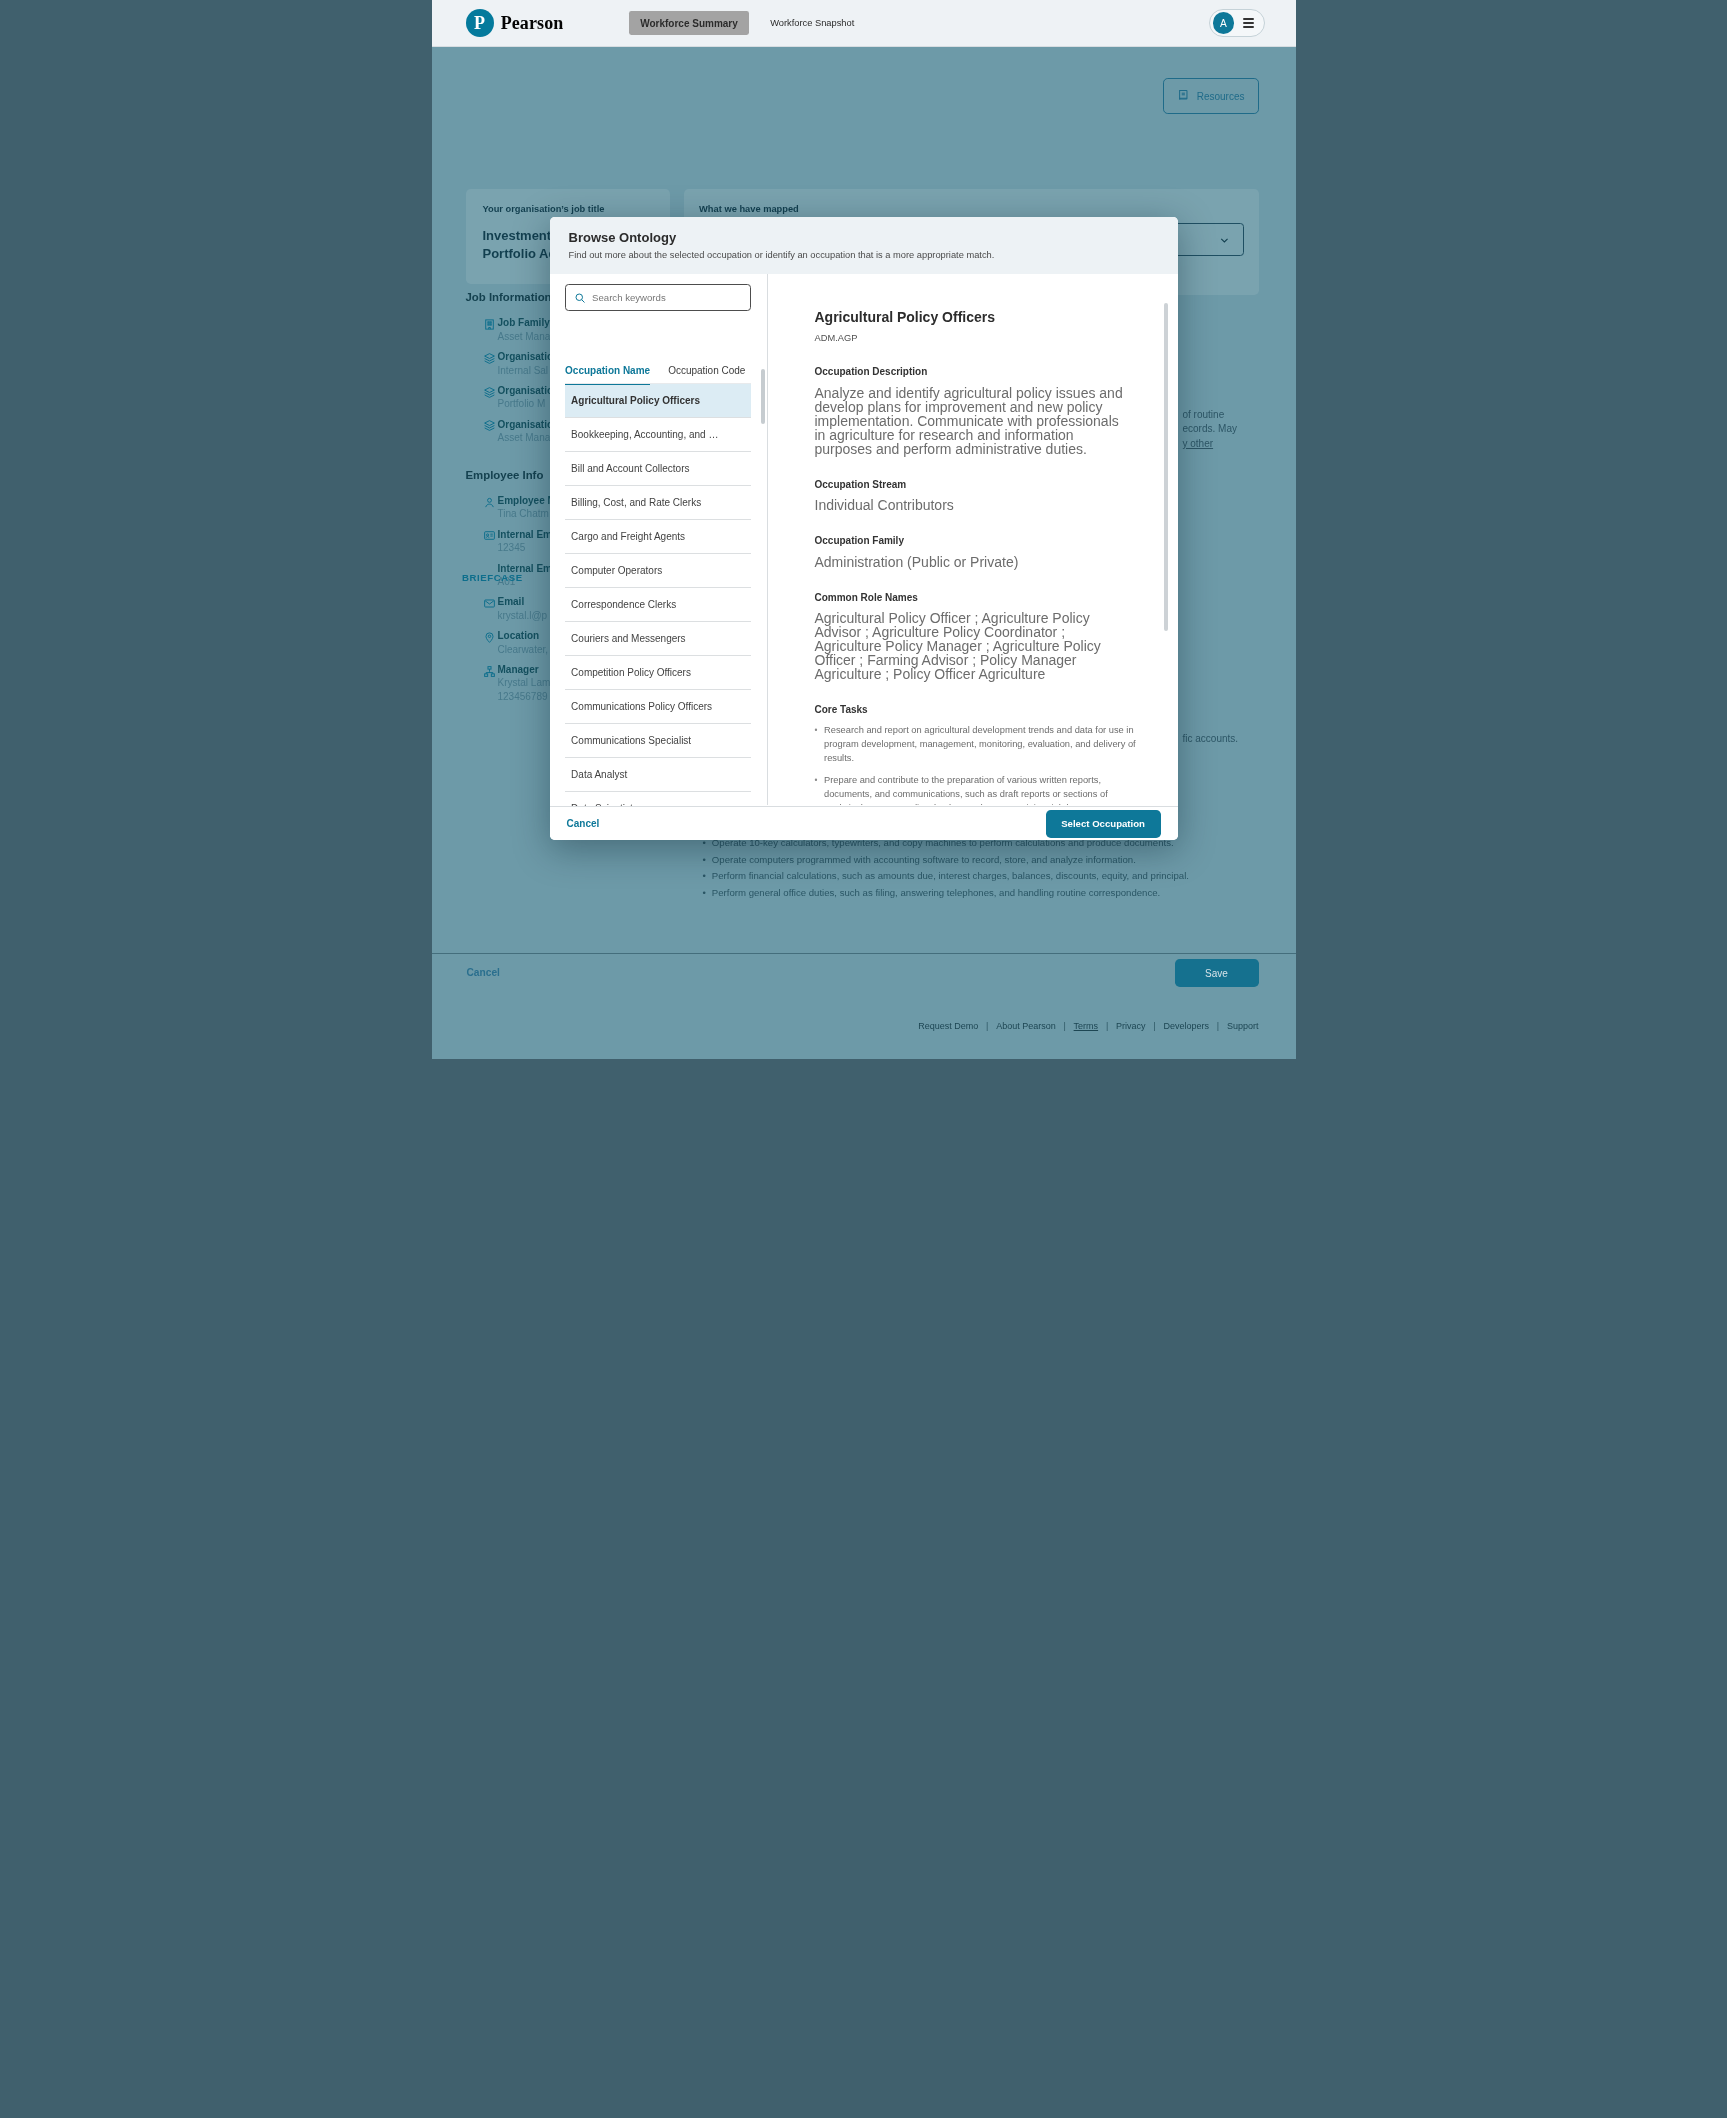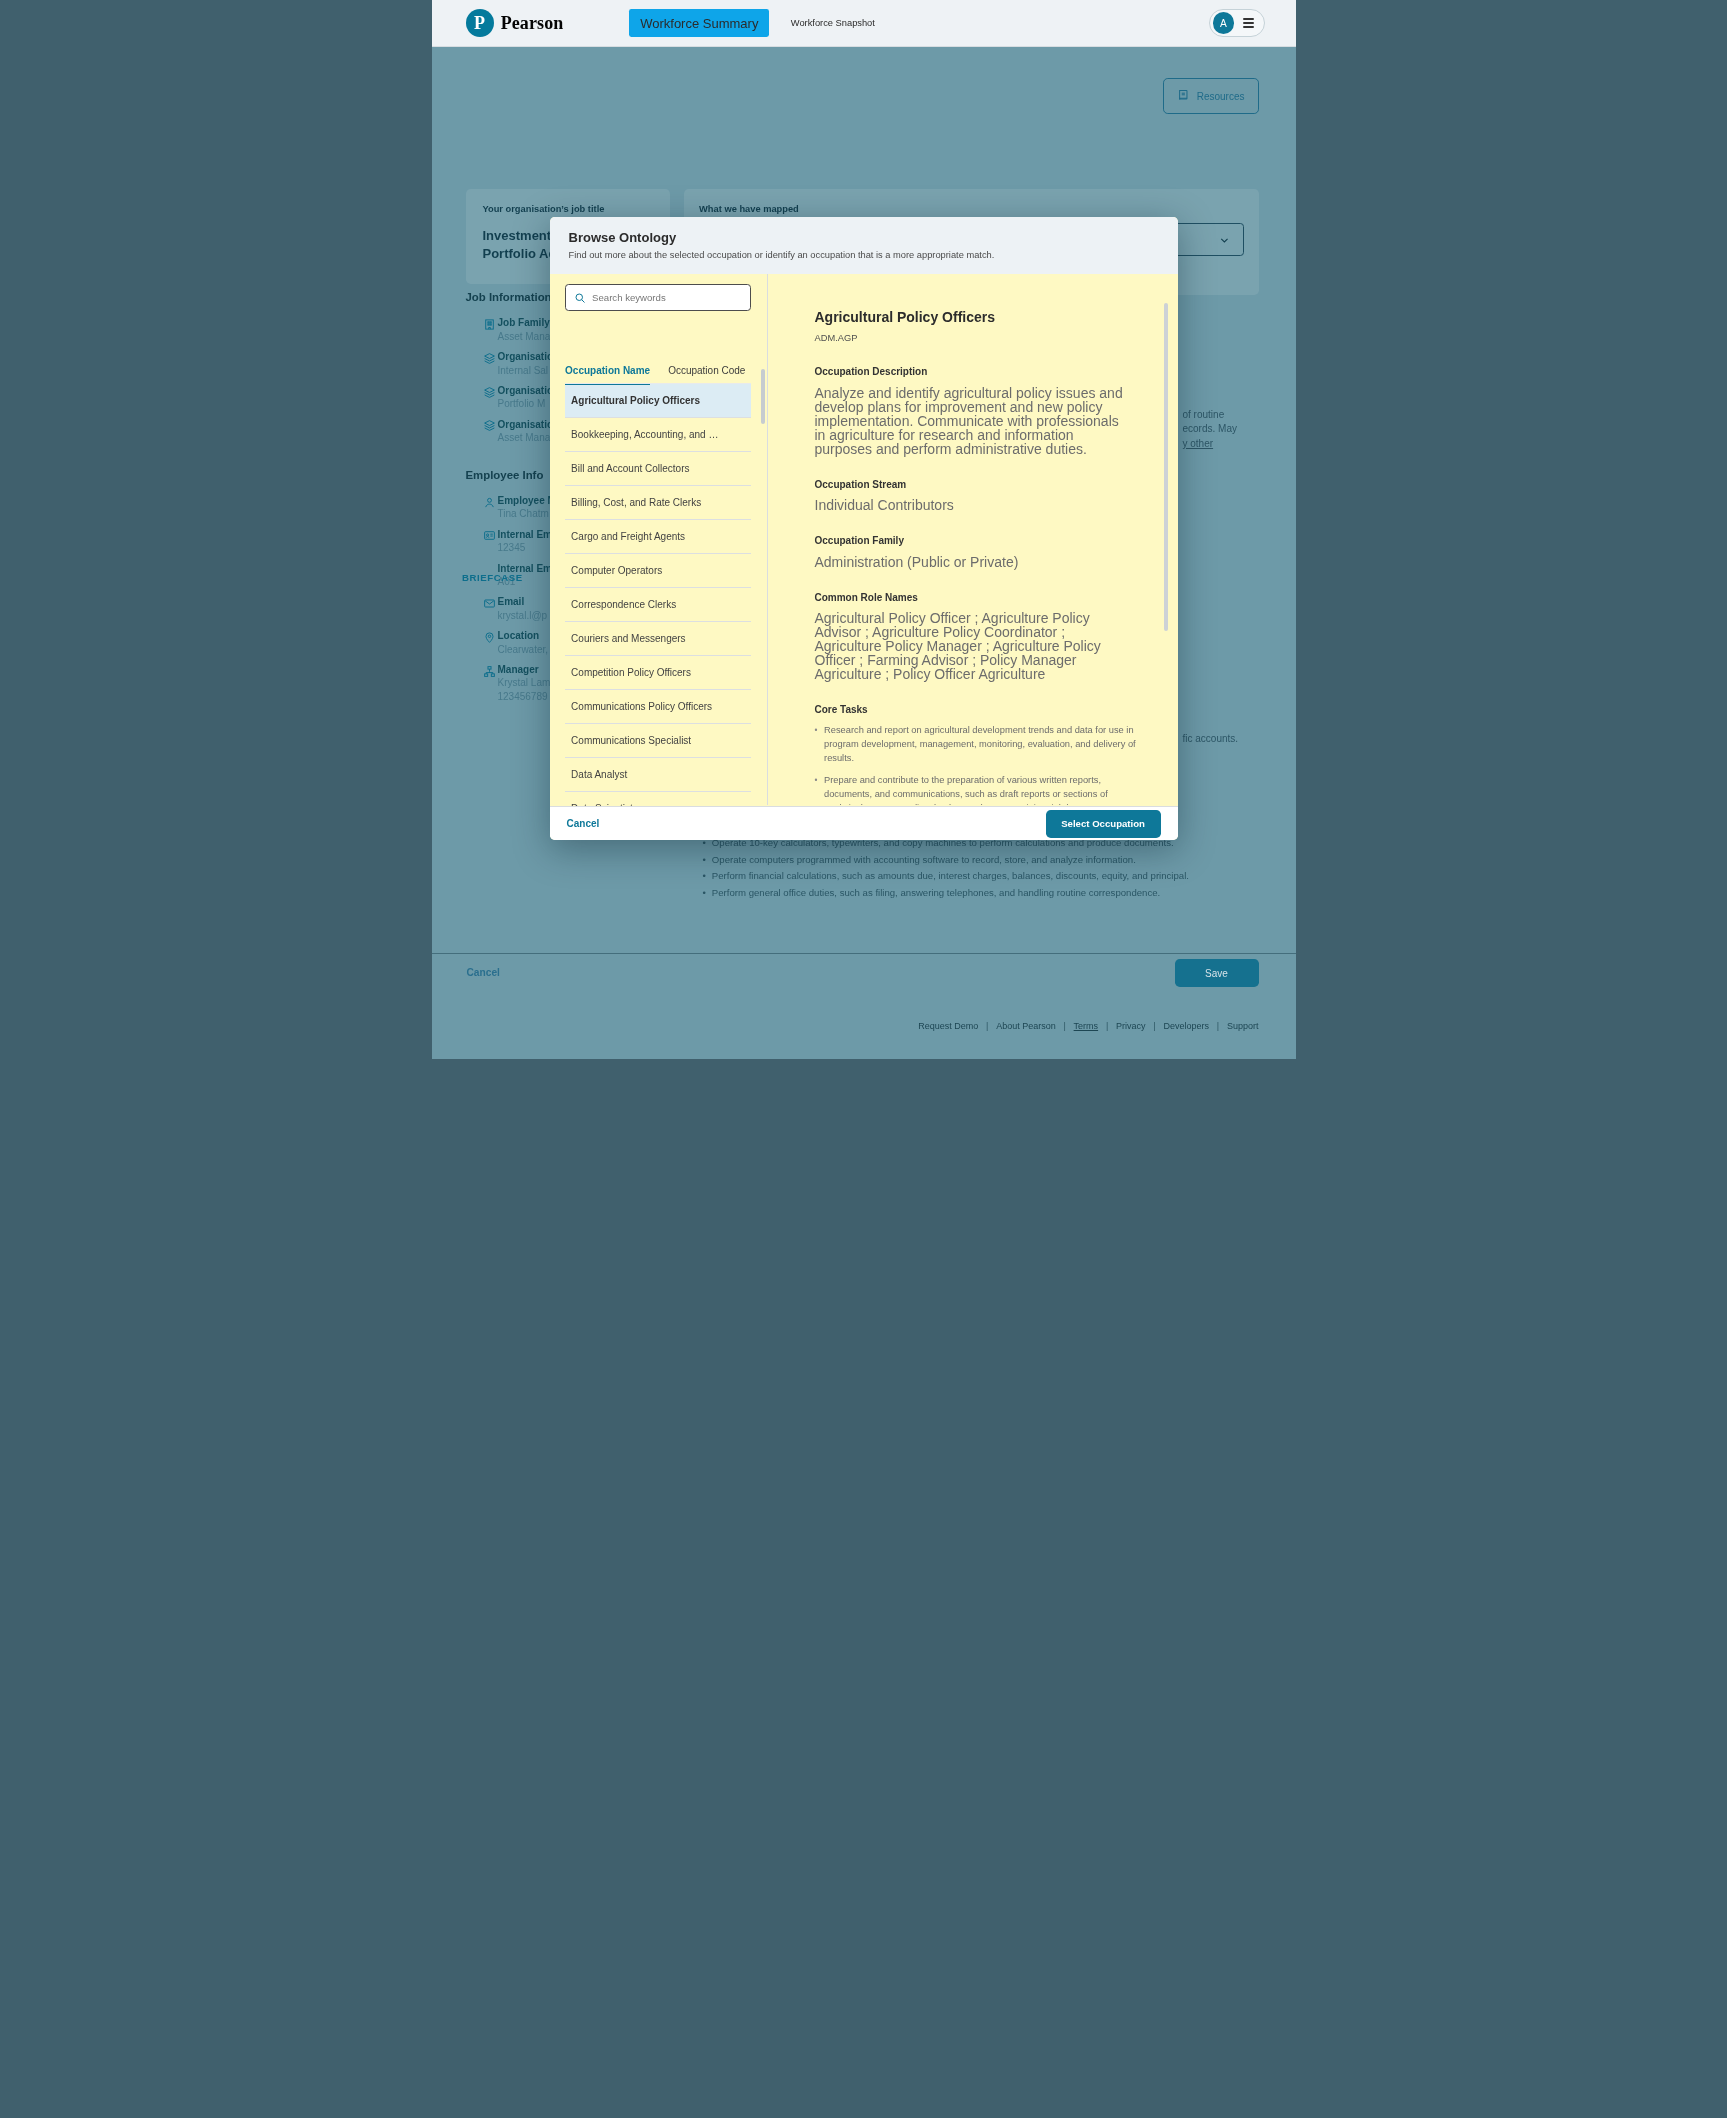--- a/index.html
+++ b/index.html
@@ -20,21 +20,21 @@
   html,body{background:#40606d;}
   body{font-family:"Liberation Sans","DejaVu Sans",sans-serif;}
   .page{position:relative;width:864px;height:1059px;margin:0 auto;background:var(--page-teal);overflow:hidden;}
 
   
   header{position:absolute;top:0;left:0;right:0;height:47px;background:var(--hdr-bg);z-index:30;display:flex;align-items:center;border-bottom:0.6px solid #d7dde1;}
   .brand{display:flex;align-items:center;gap:7.2px;margin-left:34px;}
   .logo{width:28px;height:28px;border-radius:50%;background:var(--teal);color:#fff;display:flex;align-items:center;justify-content:center;font-family:"Liberation Serif",serif;font-weight:bold;font-size:18px;line-height:1;}
   .brand-name{font-family:"Liberation Serif","DejaVu Serif",serif;font-size:18px;font-weight:bold;color:#050505;letter-spacing:0.1px;}
   nav{display:flex;align-items:center;gap:21.6px;margin-left:66px;}
-  .nav-chip{background:#0ea5e9;border-radius:2.4px;padding:6.6px 10.8px;font-size:13px;font-weight:normal;color:#2b2b2b;cursor:pointer;}
+  .nav-chip{background:#a3a3a3;border-radius:2.4px;padding:6.6px 10.8px;font-size:10px;font-weight:bold;color:#2b2b2b;cursor:pointer;}
   .nav-link{font-size:9.3px;color:#2b2b2b;cursor:pointer;}
   .avatar-pill{margin-left:auto;margin-right:31px;display:flex;align-items:center;gap:8.4px;border:0.6px solid #c5d2d8;border-radius:599px;padding:2.4px 9.6px 2.4px 2.4px;background:#f4f7f9;cursor:pointer;}
   .avatar{width:21.6px;height:21.6px;border-radius:50%;background:var(--accent);color:#fff;display:flex;align-items:center;justify-content:center;font-size:10.2px;}
   .hamburger{display:flex;flex-direction:column;gap:2.4px;}
   .hamburger i{display:block;width:11.4px;height:1.5px;background:#333;border-radius:1.2px;}
 
   
   .content{position:absolute;inset:47px 0 0 0;}
   h1{position:absolute;left:35px;top:30px;font-family:"Liberation Serif","DejaVu Serif",serif;font-weight:bold;font-size:24px;line-height:31px;color:var(--ink-teal);}
   .resources{position:absolute;right:37px;top:31px;height:36px;display:flex;align-items:center;gap:7.2px;padding:0 13px;border:1.2px solid var(--accent-dim);border-radius:4.8px;background:transparent;color:var(--accent-dim);font-size:10px;font-weight:normal;cursor:pointer;font-family:inherit;}
@@ -65,21 +65,21 @@
 
   .bottom-divider{position:absolute;left:0;right:0;top:906px;height:0.6px;background:rgba(18,58,72,.45);}
   .cancel-bottom{position:absolute;left:35px;top:920px;font-size:10.2px;font-weight:bold;color:#2a6f8e;cursor:pointer;}
   .save-btn{position:absolute;right:37px;top:912px;width:84px;height:28px;background:#15718f;border:none;border-radius:4.8px;color:#d7e3e9;font-size:10px;font-family:inherit;cursor:pointer;}
   .footer-links{position:absolute;right:37px;top:974px;display:flex;align-items:center;gap:7.8px;font-size:9px;color:#1d4653;}
   .footer-links .sep{opacity:.8;}
   .footer-links span[data-underline="true"]{text-decoration:underline;}
   .footer-links .flink{cursor:pointer;}
 
   
-  .modal{position:absolute;left:118px;top:217px;width:628px;height:623px;background:#fef9c3;border-radius:4.8px;box-shadow:0 8.4px 36px rgba(5,30,42,.38);z-index:40;overflow:hidden;}
+  .modal{position:absolute;left:118px;top:217px;width:628px;height:623px;background:#ffffff;border-radius:4.8px;box-shadow:0 8.4px 36px rgba(5,30,42,.38);z-index:40;overflow:hidden;}
   .m-header{height:57px;background:#edf2f5;padding:13px 19px 0 19px;}
   .m-title{font-size:13px;font-weight:bold;color:#2b2b2b;}
   .m-sub{margin-top:5.4px;font-size:9.3px;color:#4b4b4b;}
   .m-body{position:relative;display:flex;height:531px;}
   .m-left{width:218px;border-right:0.6px solid var(--line);padding:0 15.6px;position:relative;}
   .search-box{position:relative;margin-top:10px;height:27px;border:0.9px solid #4d4d4d;border-radius:3.6px;background:#fff;}
   .search-box svg{position:absolute;left:8.4px;top:7.2px;}
   .search-box input{position:absolute;left:26px;top:0;width:150px;height:100%;border:none;outline:none;font-size:9.6px;color:#333;background:transparent;font-family:inherit;}
   .search-box input::placeholder{color:#777;}
   .tabs{position:relative;margin-top:21px;display:flex;gap:18px;}

